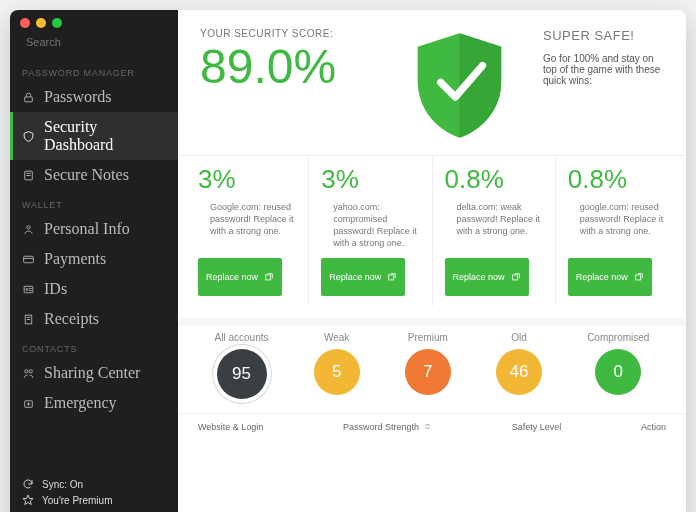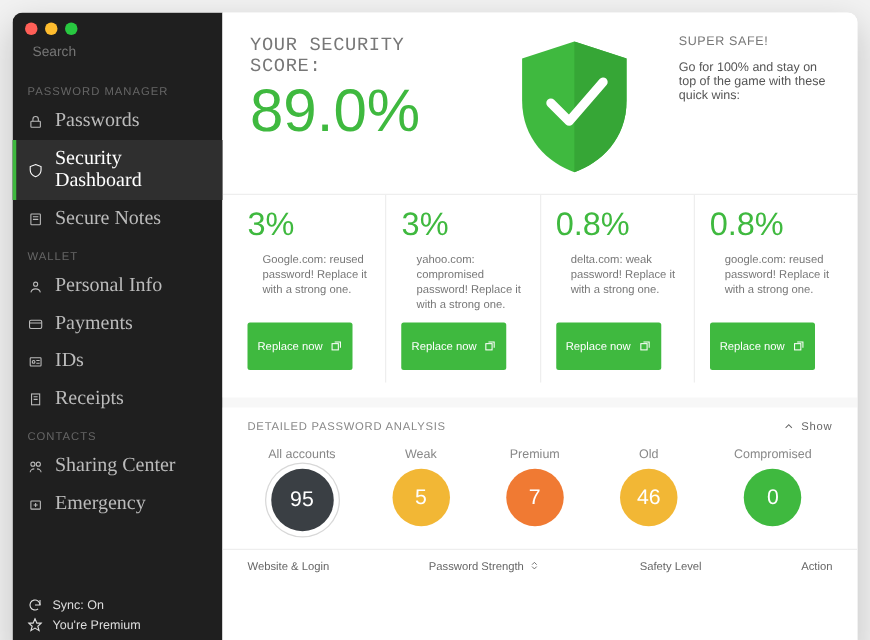--- a/index.html
+++ b/index.html
@@ -94,42 +94,41 @@
   }
   .top-panel {
     background: #fff;
     padding: 18px 22px 12px;
     display: flex;
     gap: 14px;
     border-bottom: 1px solid #eee;
   }
   .score-col { flex: 0 0 175px; }
   .score-label {
-    font-size: 15px;
+    font-size: 10px;
     letter-spacing: 0.5px;
     color: #777;
     margin-bottom: 4px;
-    font-family: Liberation Mono, monospace;
   }
   .score-value {
     font-size: 48px;
     font-weight: 300;
     color: #3fb93f;
     line-height: 1;
   }
   .shield-col {
     flex: 0 0 140px;
     display: flex;
     align-items: center;
     justify-content: center;
   }
   .shield-col svg { width: 115px; height: 115px; }
   .safe-col { flex: 1; font-size: 10px; color: #555;}
   .safe-col .safe-label {
-    font-size: 10px;
+    font-size: 13px;
     letter-spacing: 0.5px;
     color: #777;
     margin-bottom: 10px;
   }
 
   .cards-row {
     background: #fff;
     display: flex;
     padding: 0 8px 12px;
   }
@@ -396,29 +395,20 @@
           <span>Replace now</span>
           <svg viewBox="0 0 24 24" fill="none" stroke="#fff" stroke-width="2">
               <rect x="4" y="7" width="12" height="12"></rect>
               <polyline points="9 4 20 4 20 15"></polyline>
             </svg>
         </button>
       </div>
     </div>
 
     <div class="analysis">
-      <div class="analysis-head">
-        <span>DETAILED PASSWORD ANALYSIS</span>
-        <div class="show-toggle">
-          <svg viewBox="0 0 24 24" fill="none" stroke="#666" stroke-width="2">
-              <polyline points="6 15 12 9 18 15"></polyline>
-            </svg>
-          <span>Show</span>
-        </div>
-      </div>
       <div class="bubbles">
         <div class="bubble-item">
           <span>All accounts</span>
           <div class="bubble all">95</div>
         </div>
         <div class="bubble-item">
           <span>Weak</span>
           <div class="bubble weak">5</div>
         </div>
         <div class="bubble-item">

